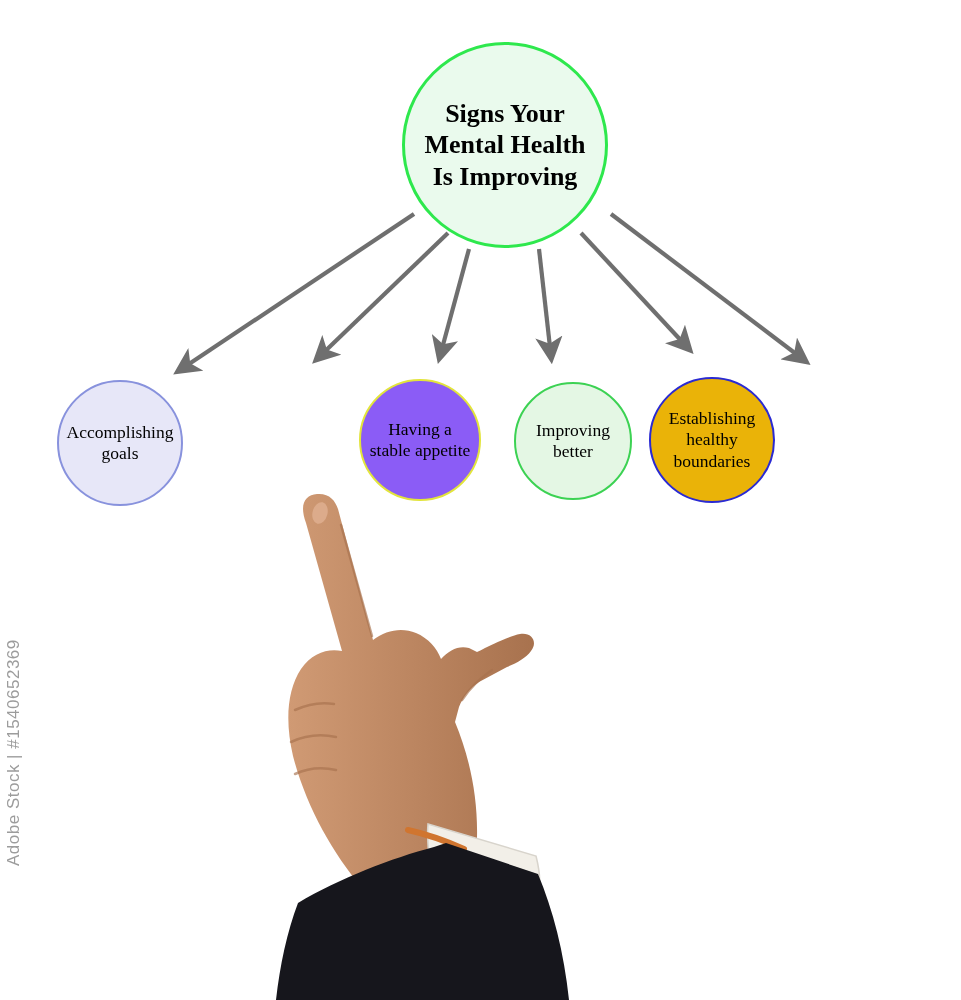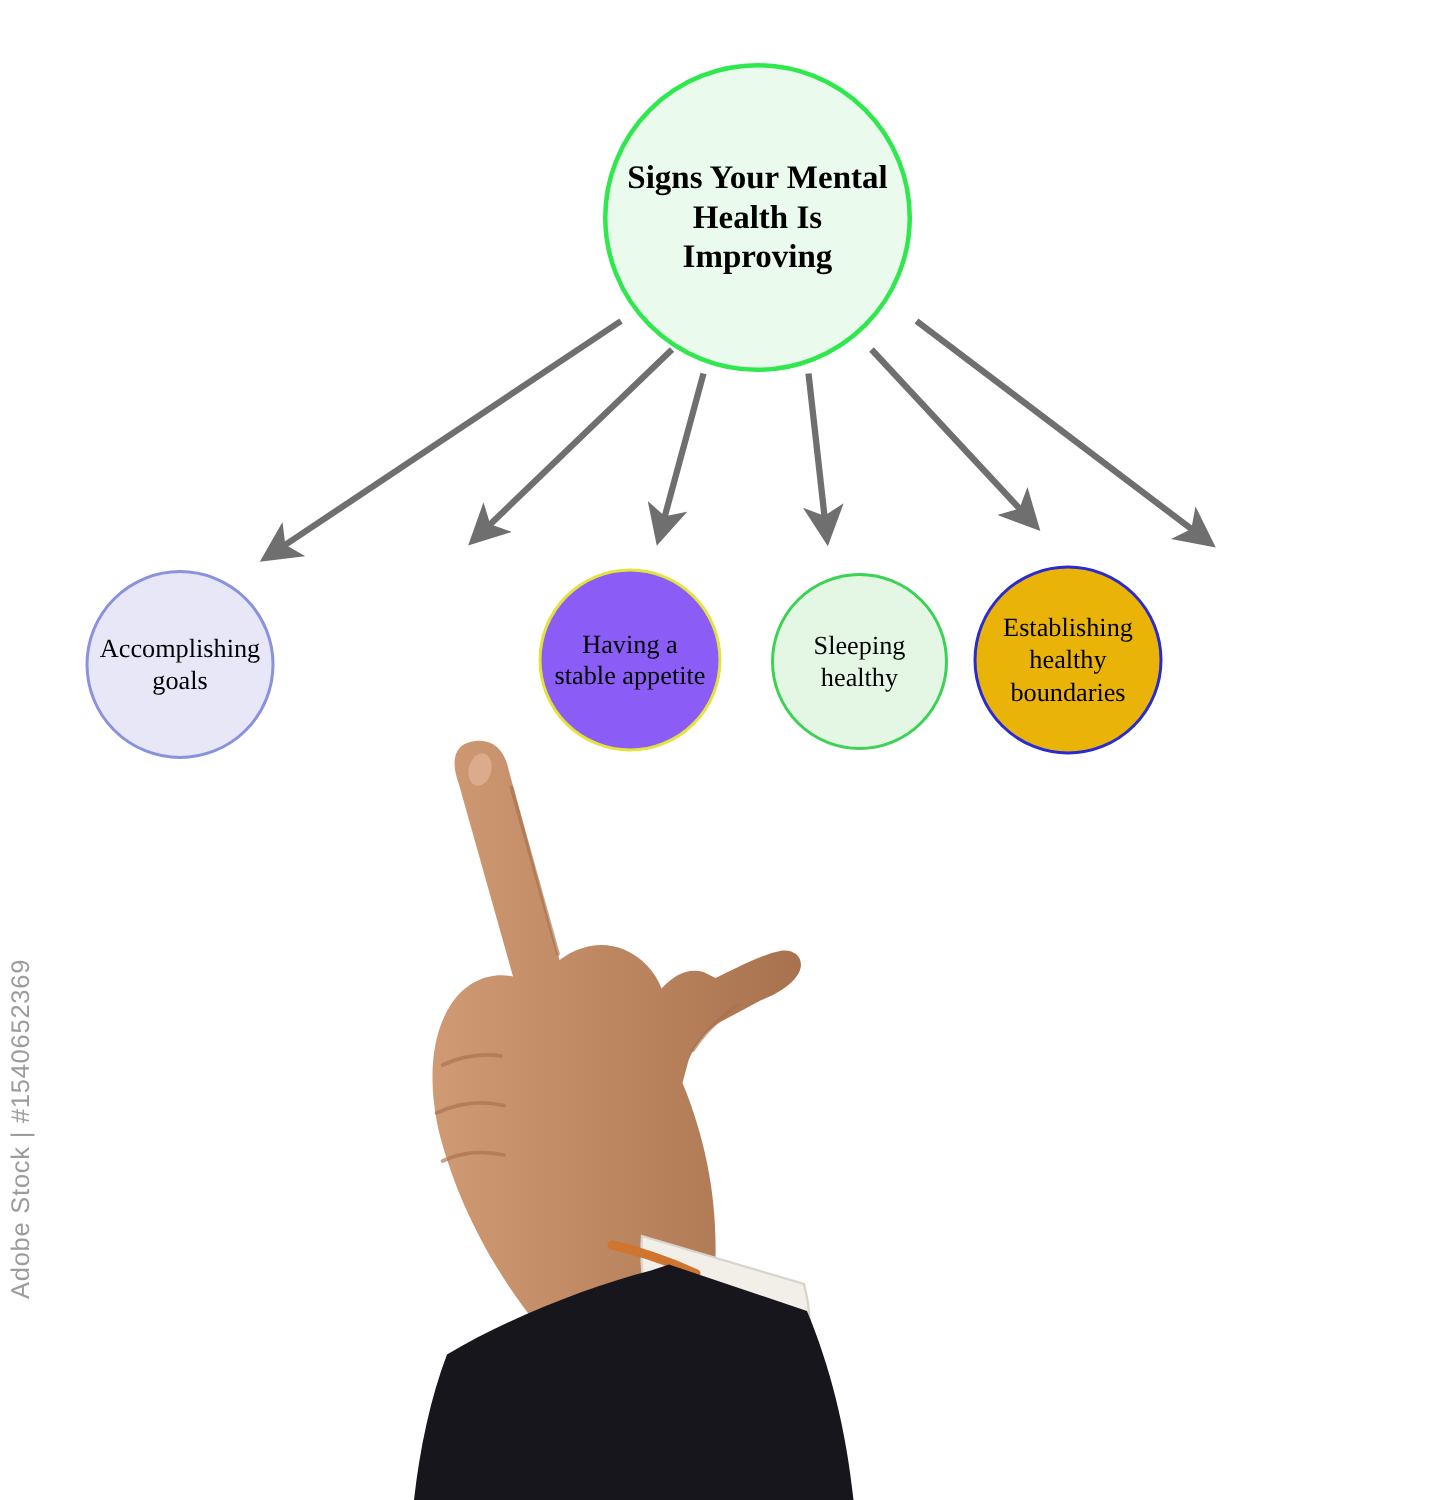--- a/index.html
+++ b/index.html
@@ -7,21 +7,21 @@
     position:relative;width:961px;height:1000px;background:#ffffff;overflow:hidden;
     font-family:"Liberation Serif",serif;color:#000;
   }
   .circle{
     position:absolute;border-radius:50%;box-sizing:border-box;
     display:flex;align-items:center;justify-content:center;text-align:center;
     background:#fff;border:2.5px solid #888;
   }
   .center-circle{
     left:402px;top:42px;width:206px;height:206px;border-width:3px;
-    font-weight:bold;font-size:22px;line-height:1.2;padding:0 10px;
+    font-weight:bold;font-size:26px;line-height:1.2;padding:0 10px;
   }
   .node{font-size:17.5px;line-height:1.22;padding:6px;}
   .node-0{left:57px;top:380px;width:126px;height:126px;}
   .node-1{left:200px;top:374px;width:130px;height:130px;}
   .node-2{left:359px;top:379px;width:122px;height:122px;}
   .node-3{left:514px;top:382px;width:118px;height:118px;}
   .node-4{left:649px;top:377px;width:126px;height:126px;}
   .node-5{left:797px;top:381px;width:124px;height:124px;}
   .overlay{position:absolute;left:0;top:0;width:961px;height:1000px;pointer-events:none;}
   .arrow-line{stroke:var(--arrow,#6f6f6f);stroke-width:4.2;}
@@ -59,21 +59,21 @@
     <span>Signs Your Mental Health Is Improving</span>
   </div>
 
   <div class="circle node node-0" style="background: rgb(231, 231, 248); border-color: rgb(136, 146, 221); justify-content: center;">
     <span>Accomplishing goals</span>
   </div>
   <div class="circle node node-2" style="background: #8b5cf6; border-color: rgb(226, 228, 60);">
     <span>Having a stable appetite</span>
   </div>
   <div class="circle node node-3" style="background: rgb(228, 247, 228); border-color: rgb(60, 210, 83);">
-    <span>Sleeping healthy</span>
+    <span>Improving better</span>
   </div>
   <div class="circle node node-4" style="background: #eab308; border-color: rgb(42, 42, 210);">
     <span>Establishing healthy boundaries</span>
   </div>
 
   <svg class="overlay" viewBox="0 0 961 1000" xmlns="http://www.w3.org/2000/svg">
     <defs>
       <linearGradient id="skinGrad" x1="0" y1="0" x2="1" y2="0">
         <stop offset="0" style="stop-color:var(--skin_light,#d09a74)"></stop>
         <stop offset="1" style="stop-color:var(--skin_dark,#a8724e)"></stop>

